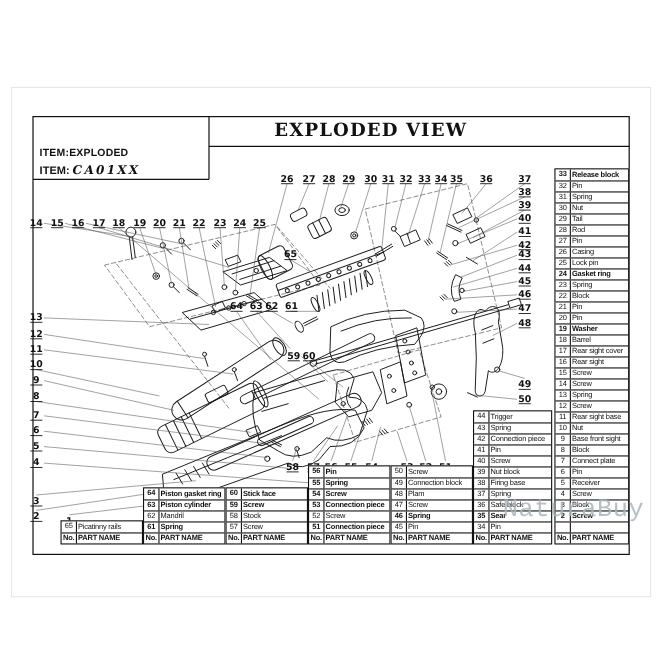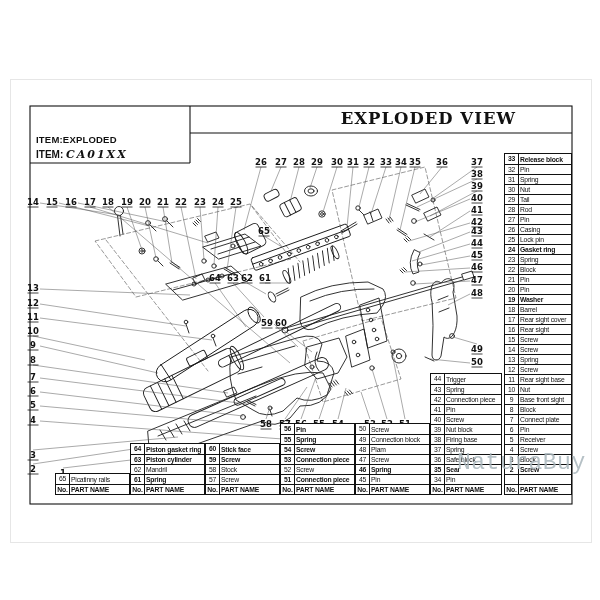--- a/index.html
+++ b/index.html
@@ -1,22 +1,22 @@
 <!DOCTYPE html>
 <html><head>
 <meta charset="utf-8">
 <style>
   html,body{margin:0;padding:0;background:#ffffff;}
   .page{position:relative;width:600px;height:600px;background:#ffffff;overflow:hidden;
         font-family:"Liberation Sans",sans-serif;color:#111;}
   .paper-edge{position:absolute;left:10px;top:79px;width:580px;height:462px;
         border:1px solid #e6e6e6;}
   svg#diagram{position:absolute;left:0;top:0;width:600px;height:600px;}
-  .title{position:absolute;left:190px;top:109px;width:294px;text-align:right;
-        font-family:"DejaVu Serif",serif;font-weight:bold;font-size:16.5px;letter-spacing:1px;margin-left:32px;}
+  .title{position:absolute;left:190px;top:109px;width:294px;text-align:center;
+        font-family:"DejaVu Serif",serif;font-weight:bold;font-size:16.5px;letter-spacing:1px;}
   .model-line{position:absolute;left:36px;top:134px;font-size:9.5px;font-weight:bold;letter-spacing:0.2px;}
   .item-line{position:absolute;left:36px;top:148px;font-size:10px;font-weight:bold;}
   .item-line .val{font-family:"DejaVu Serif",serif;font-style:italic;font-weight:bold;
         font-size:11px;letter-spacing:2px;}
   .ptable{position:absolute;background:#fff;border:1px solid #111;box-sizing:border-box;
         font-size:6.8px;letter-spacing:-0.2px;line-height:9px;z-index:2;}
   .prow{display:flex;height:10px;box-sizing:border-box;border-top:1px solid #111;align-items:center;}
   .prow:first-child{border-top:none;}
   .prow.b{font-weight:bold;}
   .pno{width:14px;flex:0 0 14px;border-right:1px solid #111;text-align:center;box-sizing:border-box;height:100%;line-height:9px;}

